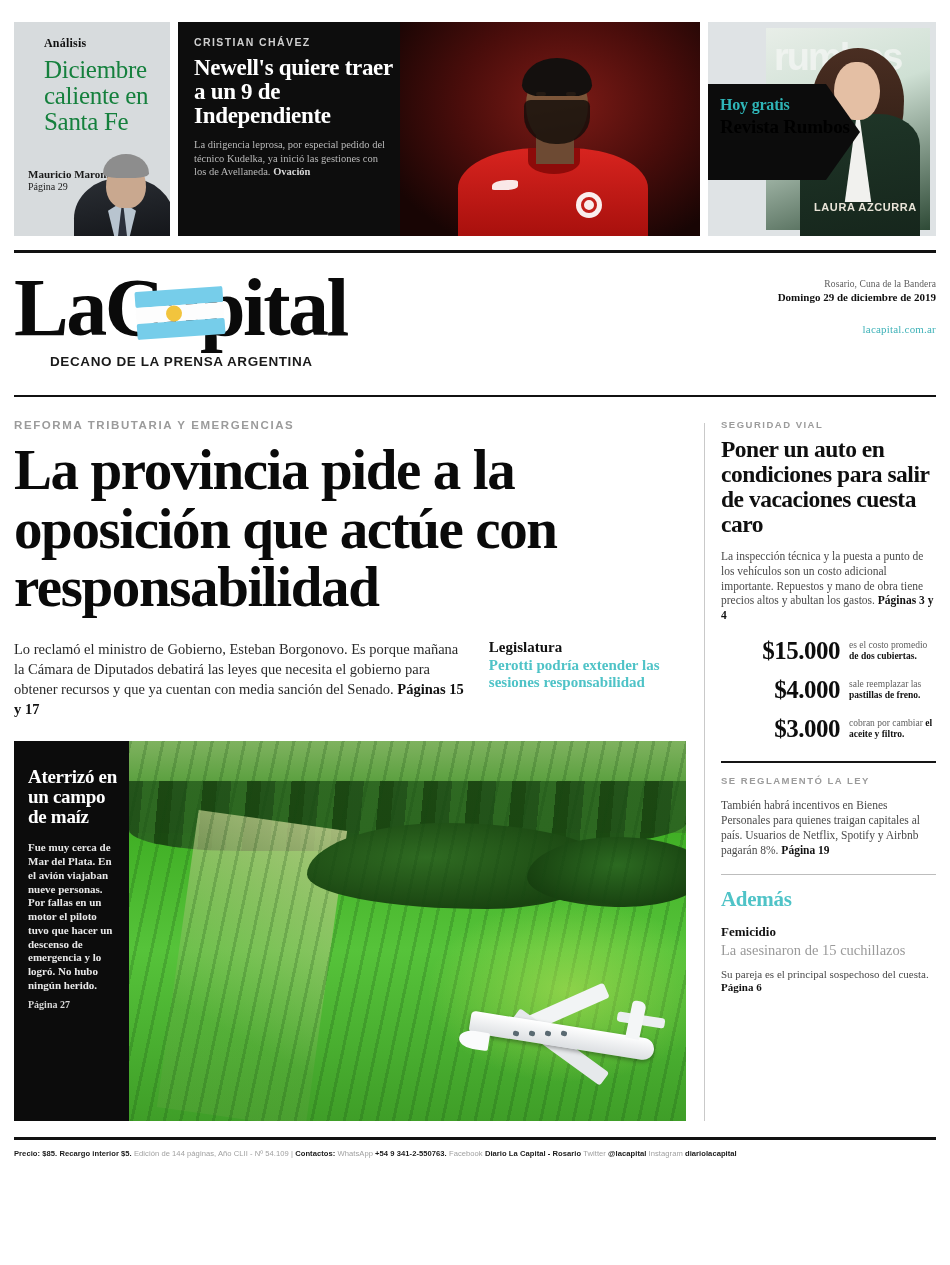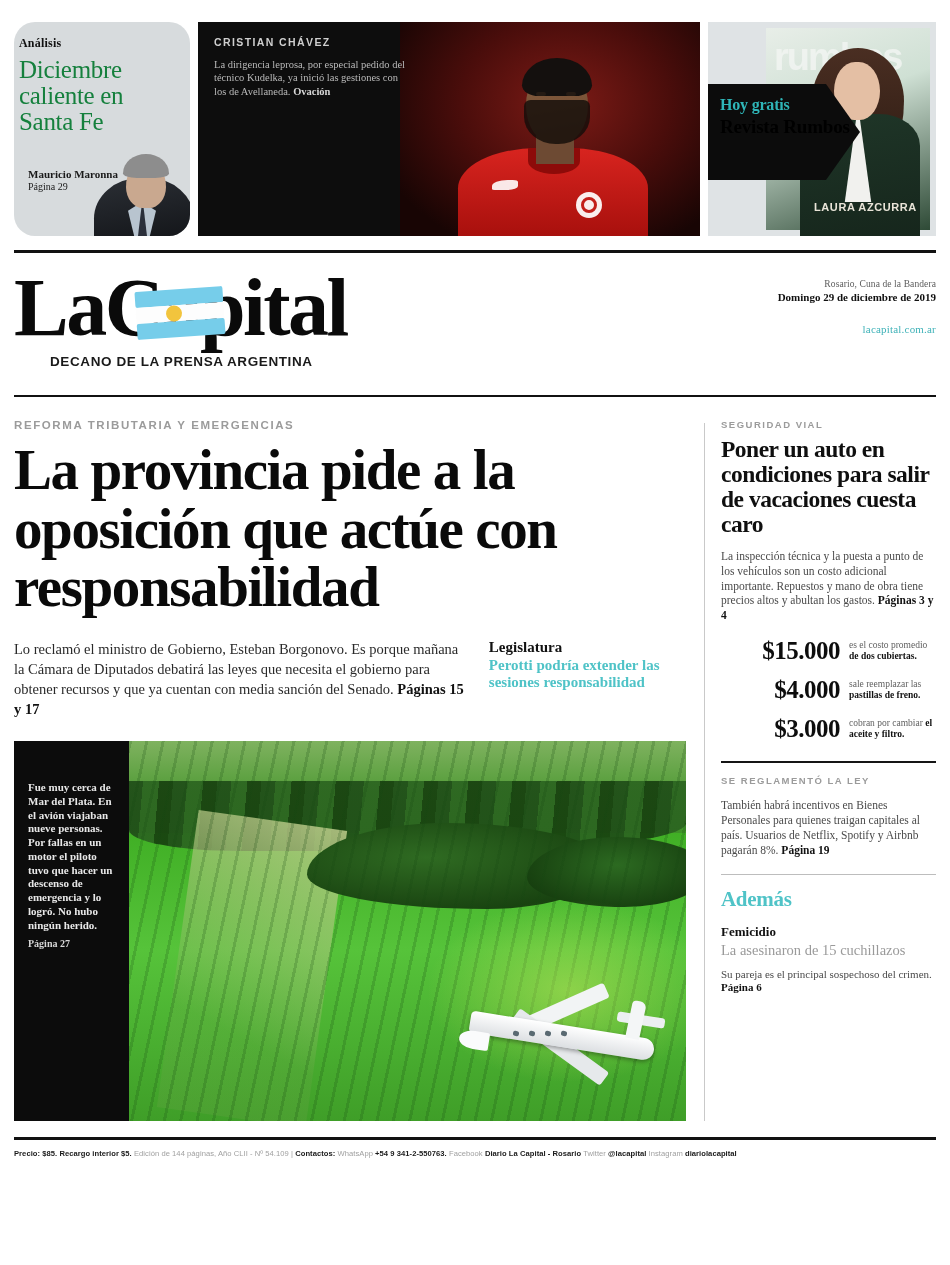--- a/index.html
+++ b/index.html
@@ -8,23 +8,22 @@
     background: #ffffff;
     font-family: "Liberation Serif", serif;
     overflow: hidden;
   }
   .page { width: 950px; height: 1265px; background:#fff; position: relative; }
 
   
   .topstrip { display: flex; height: 214px; margin: 22px 14px 0 14px; gap: 0; }
 
   .promo-analysis {
-    width: 176px; background: #d7dbdd; position: relative; overflow: hidden;
-    padding: 14px 12px 0 5px;
-    border-radius: 21px;
+    width: 156px; background: #d7dbdd; position: relative; overflow: hidden;
+    padding: 14px 12px 0 30px;
   }
   .promo-analysis .kicker {
     font-family: "Liberation Serif", serif; font-weight: bold; font-size: 12px;
     color: #111; margin-bottom: 6px; letter-spacing: .2px;
   }
   .promo-analysis .head {
     font-family: "Liberation Serif", serif; font-size: 25px; line-height: 1.03;
     color: #15803d; font-weight: 400; letter-spacing: -0.3px;
   }
   .promo-analysis .byline {
@@ -391,20 +390,21 @@
         <div class="face"></div>
           <div class="beard"></div>
           <div class="hair"></div>
         <div class="eyeL"></div>
           <div class="eyeR"></div>
         <div class="logo"></div>
           <div class="puma"></div>
       </div>
       <div class="txtwrap">
         <div class="kicker">CRISTIAN CHÁVEZ</div>
+        <div class="head">Newell's quiere traer a un 9 de Independiente</div>
         <div class="sub">
           <span>La dirigencia leprosa, por especial pedido del técnico Kudelka, ya inició las gestiones con los de Avellaneda.</span>
           <b>Ovación</b>
         </div>
       </div>
     </div>
 
     <div class="promo-rumbos">
       <div class="rumbos-cover">
         <div class="cbg"></div>
@@ -458,20 +458,21 @@
           <b>Páginas 15 y 17</b>
         </div>
         <div class="lead-side">
           <div class="t">Legislatura</div>
           <div class="d">Perotti podría extender las sesiones responsabilidad</div>
         </div>
       </div>
 
       <div class="photo-block">
         <div class="photo-cap">
+          <div class="h">Aterrizó en un campo de maíz</div>
           <div class="b">Fue muy cerca de Mar del Plata. En el avión viajaban nueve personas. Por fallas en un motor el piloto tuvo que hacer un descenso de emergencia y lo logró. No hubo ningún herido.</div>
           <div class="pg">Página 27</div>
         </div>
         <div class="photo">
           <div class="skyfield"></div>
           <div class="treeline"></div>
           <div class="pathA"></div>
           <div class="treeclump"></div>
           <div class="treeclump2"></div>
           <div class="rowlines"></div>
@@ -535,21 +536,21 @@
         </div>
       </div>
 
       <div class="r-rule-thin"></div>
 
       <div>
         <div class="ademas">Además</div>
         <div class="adm-t">Femicidio</div>
         <div class="adm-d">La asesinaron de 15 cuchillazos</div>
         <div class="adm-b">
-          <span>Su pareja es el principal sospechoso del crimen.</span>
+          <span>Su pareja es el principal sospechoso del cuesta.</span>
           <b>Página 6</b>
         </div>
       </div>
     </div>
   </div>
 
   <div class="foot-rule"></div>
   <div class="footer">
     <b>Precio:</b>
     <b>$85.</b>

